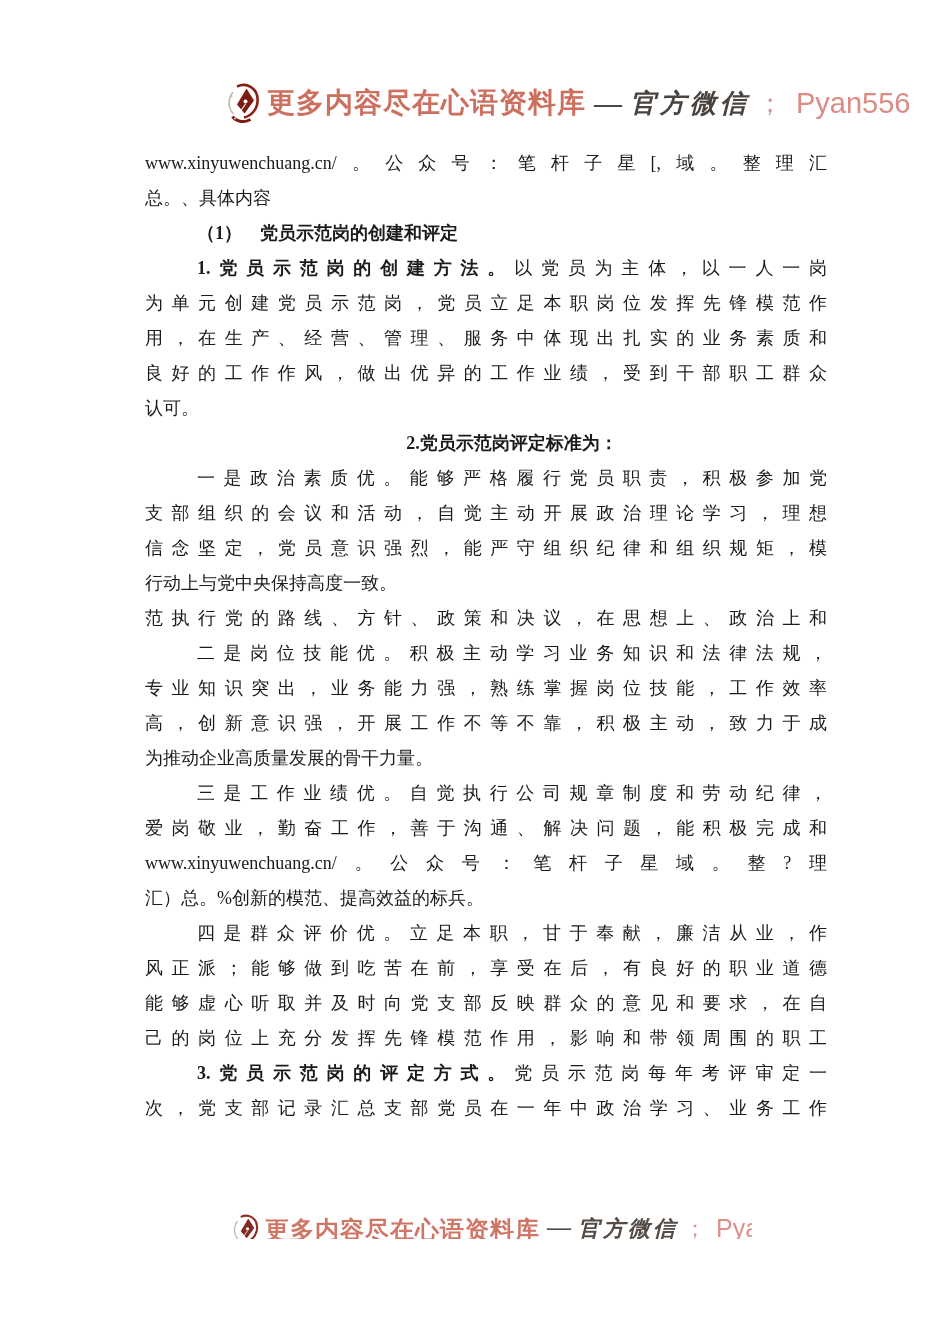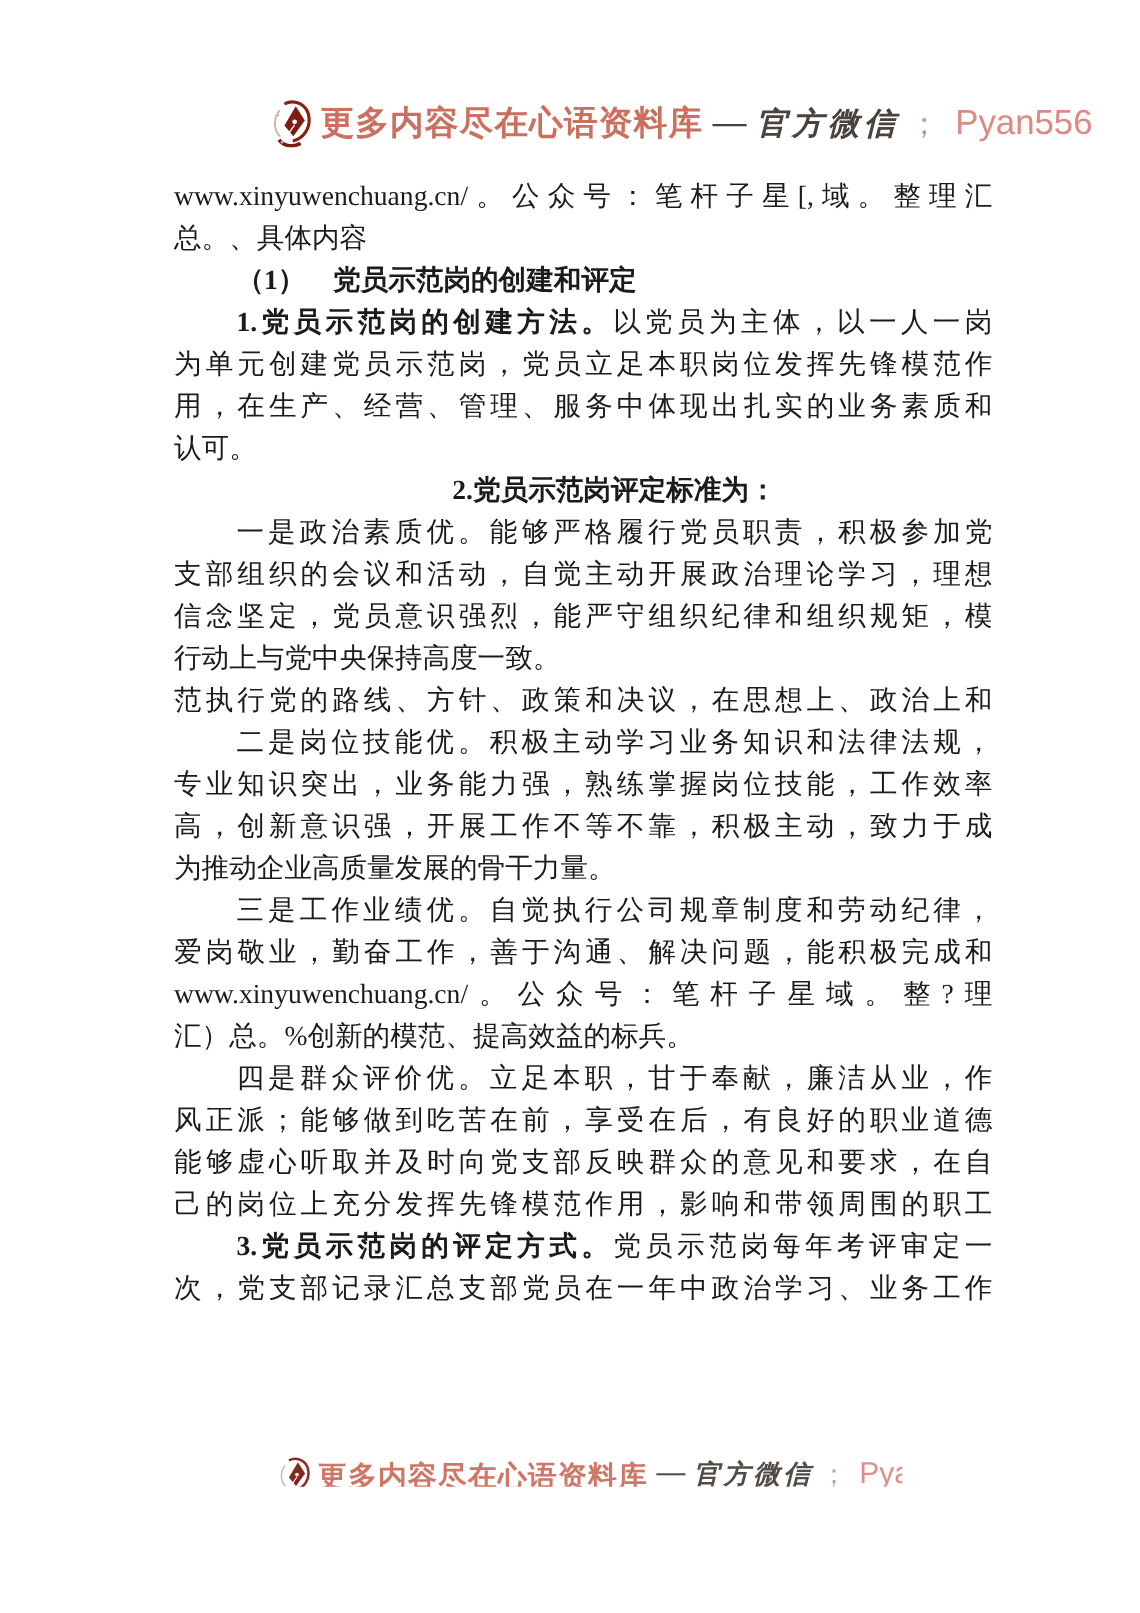--- a/index.html
+++ b/index.html
@@ -24,21 +24,21 @@
   .wm-bottom{position:relative;display:flex;align-items:flex-start;gap:6px;white-space:nowrap;}
   .wm-bottom .brand{font-size:24px;}
   .wm-bottom .dash{font-size:24px;}
   .wm-bottom .wx{font-size:22px;letter-spacing:3px;}
   .wm-bottom .wxsep{font-size:22px;margin-right:4px;}
   .wm-bottom .wxid{font-size:25px;}
 
   
   .doc{
     position:absolute;left:145px;top:146px;width:682px;
-    color:#1b1b1b;font-size:23px;line-height:35px;
+    color:#1b1b1b;font-size:18px;line-height:35px;
   }
   .line{min-height:35px;text-align:left;}
   .line.just{
     text-align:justify;
     text-align-last:justify;
     -moz-text-align-last:justify;
     text-justify:inter-character;
   }
   .b{font-weight:700;}
   .logo-svg{display:block;}
@@ -68,20 +68,21 @@
       <span class="wxid">Pyan556</span>
   </div>
 
   <div class="doc">
       <div class="line just"><span>www.xinyuwenchuang.cn/。公众号：笔杆子星[,域。整理汇</span></div>
       <div class="line"><span>总。、具体内容</span></div>
       <div class="line" style="padding-left: 52px;"><span class="b">（1）　党员示范岗的创建和评定</span></div>
       <div class="line just" style="padding-left: 52px;"><span class="b">1.党员示范岗的创建方法。</span><span>以党员为主体，以一人一岗</span></div>
       <div class="line just"><span>为单元创建党员示范岗，党员立足本职岗位发挥先锋模范作</span></div>
       <div class="line just"><span>用，在生产、经营、管理、服务中体现出扎实的业务素质和</span></div>
+      <div class="line just"><span>良好的工作作风，做出优异的工作业绩，受到干部职工群众</span></div>
       <div class="line"><span>认可。</span></div>
       <div class="line" style="padding-left: 52px; text-align: center;"><span class="b">2.党员示范岗评定标准为：</span></div>
       <div class="line just" style="padding-left: 52px;"><span>一是政治素质优。能够严格履行党员职责，积极参加党</span></div>
       <div class="line just"><span>支部组织的会议和活动，自觉主动开展政治理论学习，理想</span></div>
       <div class="line just"><span>信念坚定，党员意识强烈，能严守组织纪律和组织规矩，模</span></div>
       <div class="line"><span>行动上与党中央保持高度一致。</span></div>
       <div class="line just"><span>范执行党的路线、方针、政策和决议，在思想上、政治上和</span></div>
       <div class="line just" style="padding-left: 52px;"><span>二是岗位技能优。积极主动学习业务知识和法律法规，</span></div>
       <div class="line just"><span>专业知识突出，业务能力强，熟练掌握岗位技能，工作效率</span></div>
       <div class="line just"><span>高，创新意识强，开展工作不等不靠，积极主动，致力于成</span></div>

